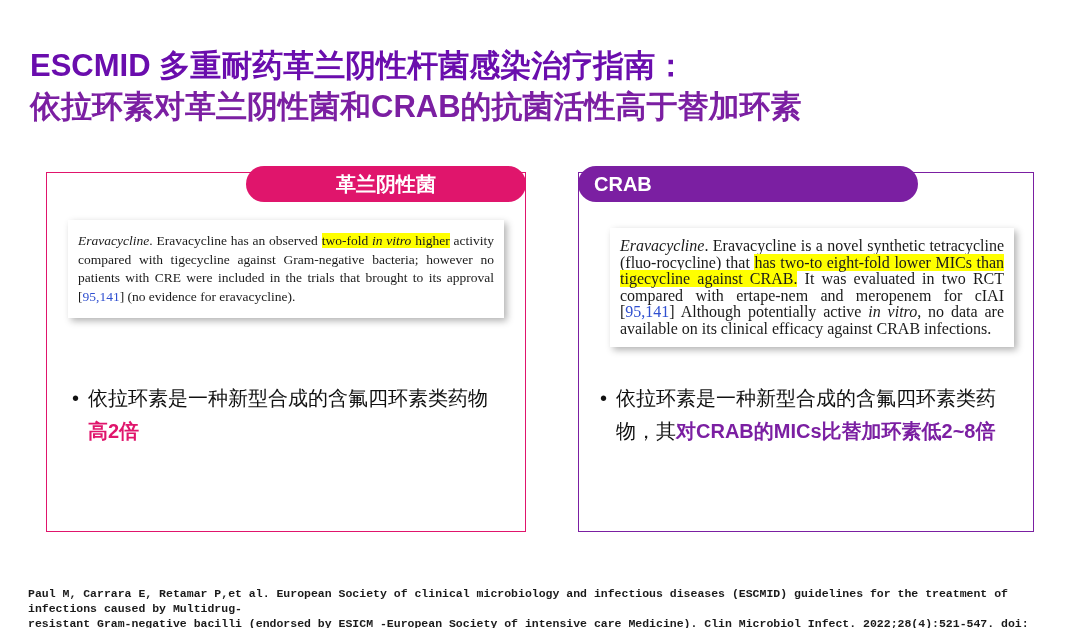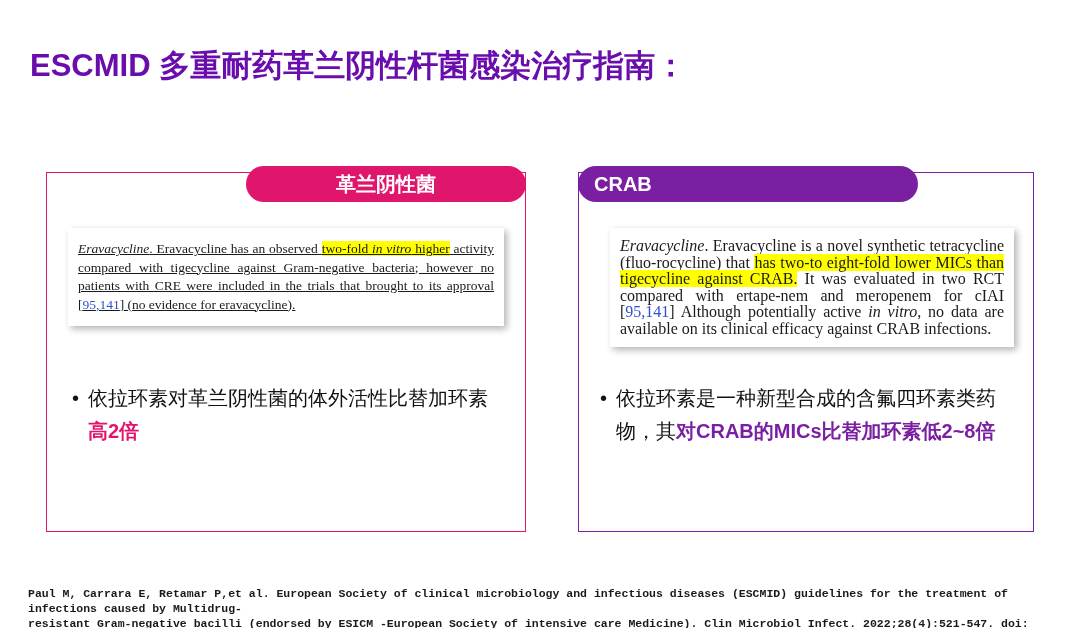--- a/index.html
+++ b/index.html
@@ -90,26 +90,25 @@
     position: absolute;
     background: #ffffff;
     box-shadow: 3px 3px 7px rgba(0,0,0,0.30);
     font-family: "Liberation Serif", serif;
     color: #1a1a1a;
     box-sizing: border-box;
     text-align: justify;
   }
   .excerpt-left {
     left: 68px;
-    top: 228px;
+    top: 220px;
     width: 436px;
     padding: 12px 10px 12px 10px;
     font-size: 13.5px;
     line-height: 18.5px;
-    text-decoration: underline;
   }
   .excerpt-right {
     left: 610px;
     top: 228px;
     width: 404px;
     padding: 10px 10px 10px 10px;
     font-size: 16px;
     line-height: 16.5px;
   }
   .excerpt i { font-style: italic; }
@@ -159,35 +158,36 @@
     line-height: 15px;
     color: #1a1a1a;
     font-weight: bold;
   }
 </style>
 </head>
 <body>
 
 <div class="title-block">
   <div class="title-line title-line-1">ESCMID 多重耐药革兰阴性杆菌感染治疗指南：</div>
+  <div class="title-line title-line-2">依拉环素对革兰阴性菌和CRAB的抗菌活性高于替加环素</div>
 </div>
 
 <div class="panel panel-left"></div>
 <div class="panel-header panel-header-left">
   <span>革兰阴性菌</span>
 </div>
 
 <div class="excerpt excerpt-left">
   <span><i>Eravacycline</i>. Eravacycline has an observed <span class="hl">two-fold <i>in vitro</i> higher</span> activity compared with tigecycline against Gram-negative bacteria; however no patients with CRE were included in the trials that brought to its approval [<span class="ref">95,141</span>] (no evidence for eravacycline).</span>
 </div>
 
 <div class="bullet bullet-left">
   <div class="bullet-dot">•</div>
   <div class="bullet-text">
-    <span>依拉环素对革兰阴性菌的体外活性比替加环素</span><span class="em-pink">高2倍</span>
+    <span>依拉环素是一种新型合成的含氟四环素类药物</span><span class="em-pink">高2倍</span>
   </div>
 </div>
 
 <div class="panel panel-right"></div>
 <div class="panel-header panel-header-right">
   <span>CRAB</span>
 </div>
 
 <div class="excerpt excerpt-right">
   <span><i>Eravacycline</i>. Eravacycline is a novel synthetic tetracycline (fluo-rocycline) that <span class="hl">has two-to eight-fold lower MICs than tigecycline against CRAB.</span> It was evaluated in two RCT compared with ertape-nem and meropenem for cIAI [<span class="ref">95,141</span>] Although potentially active <i>in vitro</i>, no data are available on its clinical efficacy against CRAB infections.</span>

